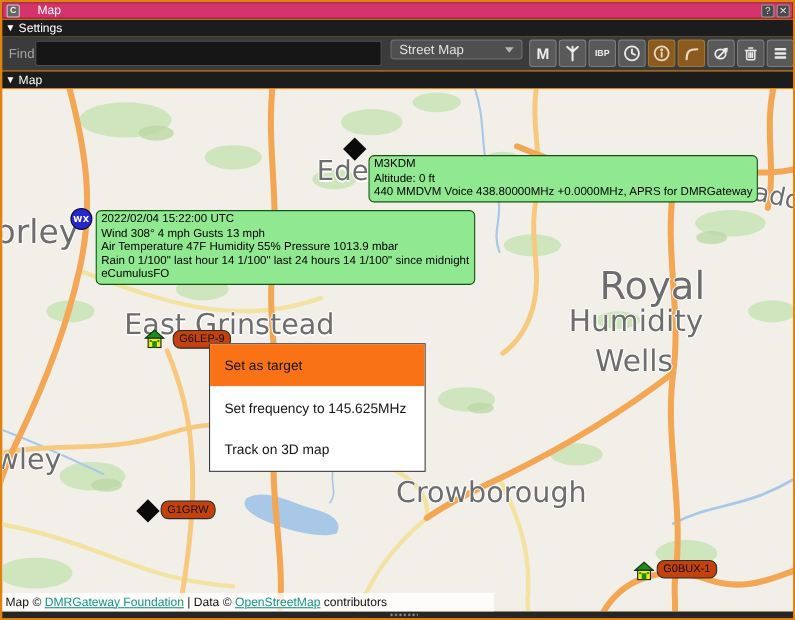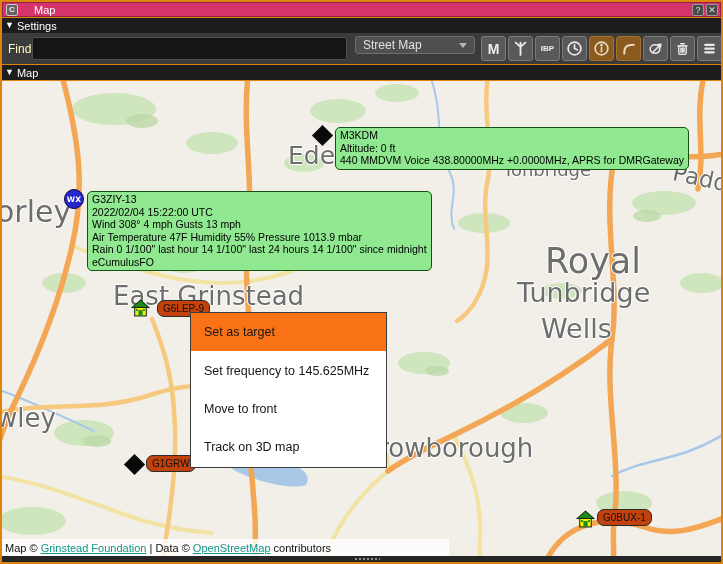--- a/index.html
+++ b/index.html
@@ -19,21 +19,21 @@
   .tb-btn{width:12px;height:12px;background:#4a4a4a;border:1px solid #999;color:#ddd;
     font-size:9px;line-height:10px;text-align:center;border-radius:2px;cursor:pointer;}
   
   .sec-header{position:absolute;left:0;width:719px;height:15px;background:#1c1c1c;
     color:#fff;font-size:11px;display:flex;align-items:center;gap:3px;padding-left:3px;}
   .sec-arrow{font-size:9px;line-height:1;}
   #hdr-settings{top:16px;}
   #hdr-map{top:63px;}
   
   .toolbar{position:absolute;left:0;top:31px;width:719px;height:31px;background:#3b3b3b;}
-  .find-label{position:absolute;left:6px;top:9px;color:#fef9c3;font-size:12px;}
+  .find-label{position:absolute;left:6px;top:9px;color:#a3a3a3;font-size:12px;}
   .find-input{position:absolute;left:30px;top:4px;width:315px;height:23px;background:#161616;
     border:1px solid #4e4e4e;border-radius:2px;color:#eee;font-size:12px;padding:0 4px;}
   .combo{position:absolute;left:353px;top:3px;width:120px;height:18px;background:#4f4f4f;
     border:1px solid #6e6e6e;border-radius:3px;color:#e2e2e2;font-size:12px;
     display:flex;align-items:center;padding:0 7px;cursor:pointer;}
   .combo-arrow{margin-left:auto;width:0;height:0;border-left:4px solid transparent;
     border-right:4px solid transparent;border-top:5px solid #b5b5b5;}
   .tbtn{position:absolute;top:3px;width:25px;height:25px;background:#595959;border:1px solid #7c7c7c;
     border-radius:3px;color:#eee;display:flex;align-items:center;justify-content:center;
     font-size:14px;font-weight:bold;cursor:pointer;}
@@ -224,36 +224,35 @@
         <path d="M 702,-5 C 692,35 704,70 696,108"></path>
         <path d="M 544,480 C 562,444 600,432 642,446 C 668,455 690,450 724,436"></path>
       </g>
     </svg>
 
     <div class="place" style="left:-6px;top:113px;font-size:30px">orley</div>
     <div class="place" style="left:286px;top:60px;font-size:25px">Edenbridge</div>
     <div class="place" style="left:501px;top:78px;font-size:18px">Tonbridge</div>
     <div class="place" style="left:670px;top:88px;font-size:23px;transform:rotate(12deg)">Paddock</div>
     <div class="place" style="left:543px;top:160px;font-size:35px">Royal</div>
-    <div class="place" style="left:515px;top:196px;font-size:27px">Tunbridge</div>
+    <div class="place" style="left:515px;top:196px;font-size:27px">Humidity</div>
     <div class="place" style="left:111px;top:200px;font-size:26px">East Grinstead</div>
     <div class="place" style="left:539px;top:232px;font-size:27px">Wells</div>
     <div class="place" style="left:358px;top:352px;font-size:26px">Crowborough</div>
     <div class="place" style="left:-6px;top:322px;font-size:26px">wley</div>
 
     <div class="diamond" style="left:313px;top:47px"></div>
-    <div class="tooltip" style="left:333px;top:46px">
+    <div class="tooltip" style="left:333px;top:60px">
       <div>M3KDM</div>
       <div>Altitude: 0 ft</div>
       <div>440 MMDVM Voice 438.80000MHz +0.0000MHz, APRS for DMRGateway</div>
     </div>
 
     <div class="wx-badge" style="left:62px;top:108px">WX</div>
     <div class="tooltip" style="left:85px;top:110px">
-      <div>G3ZIY-13</div>
       <div>2022/02/04 15:22:00 UTC</div>
       <div>Wind 308° 4 mph Gusts 13 mph</div>
       <div>Air Temperature 47F Humidity 55% Pressure 1013.9 mbar</div>
       <div>Rain 0 1/100" last hour 14 1/100" last 24 hours 14 1/100" since midnight</div>
       <div>eCumulusFO</div>
     </div>
 
     <div class="house" style="left:129px;top:218px">
       <span>
         <svg width="19" height="18" viewBox="0 0 18 17">
@@ -279,24 +278,23 @@
           <rect x="4.8" y="9.5" width="1.8" height="1.8" fill="#1f8a1f"></rect>
           <rect x="11.4" y="9.5" width="1.8" height="1.8" fill="#1f8a1f"></rect>
         </svg>
       </span>
     </div>
     <div class="pill" style="left:595px;top:428px">G0BUX-1</div>
 
     <div class="menu">
       <div class="menu-item hover">Set as target</div>
       <div class="menu-item">Set frequency to 145.625MHz</div>
-      <div class="menu-item">Move to front</div>
       <div class="menu-item">Track on 3D map</div>
     </div>
 
-    <div class="attrib"><span>Map © </span><span class="link">Grinstead Foundation</span><span> | Data © </span><span class="link">OpenStreetMap</span><span> contributors</span></div>
+    <div class="attrib"><span>Map © </span><span class="link">DMRGateway Foundation</span><span> | Data © </span><span class="link">OpenStreetMap</span><span> contributors</span></div>
   </div>
 
   <div class="bottom-strip">
     <div class="grip"></div>
   </div>
 
 </div>
 
 </body></html>

